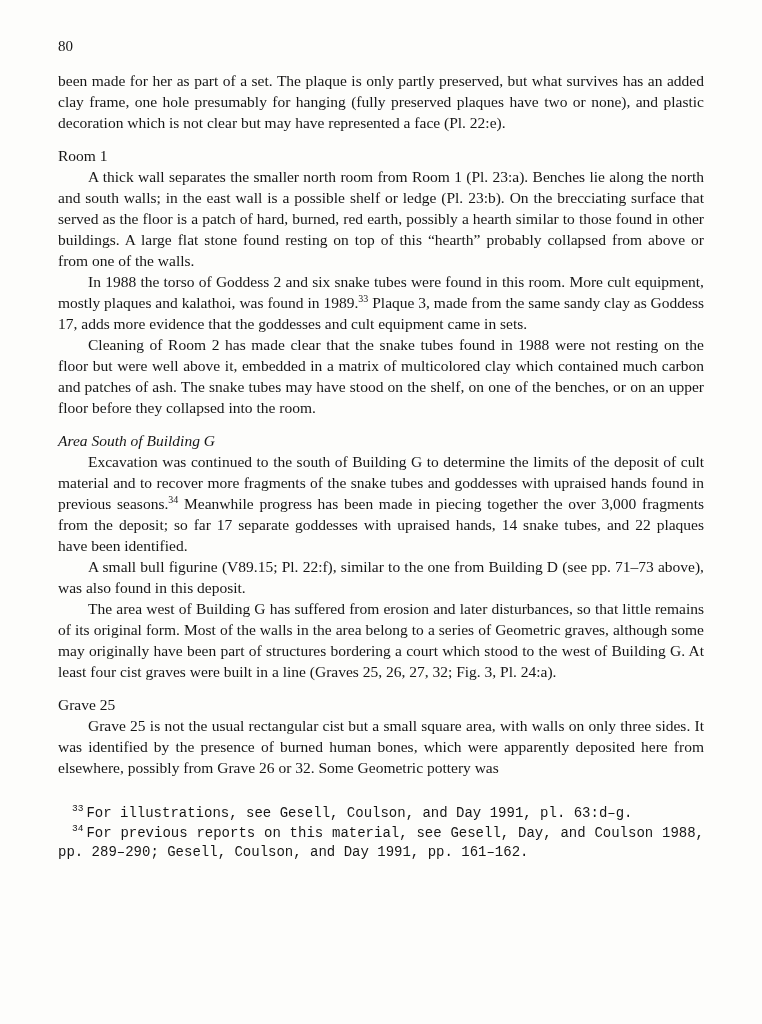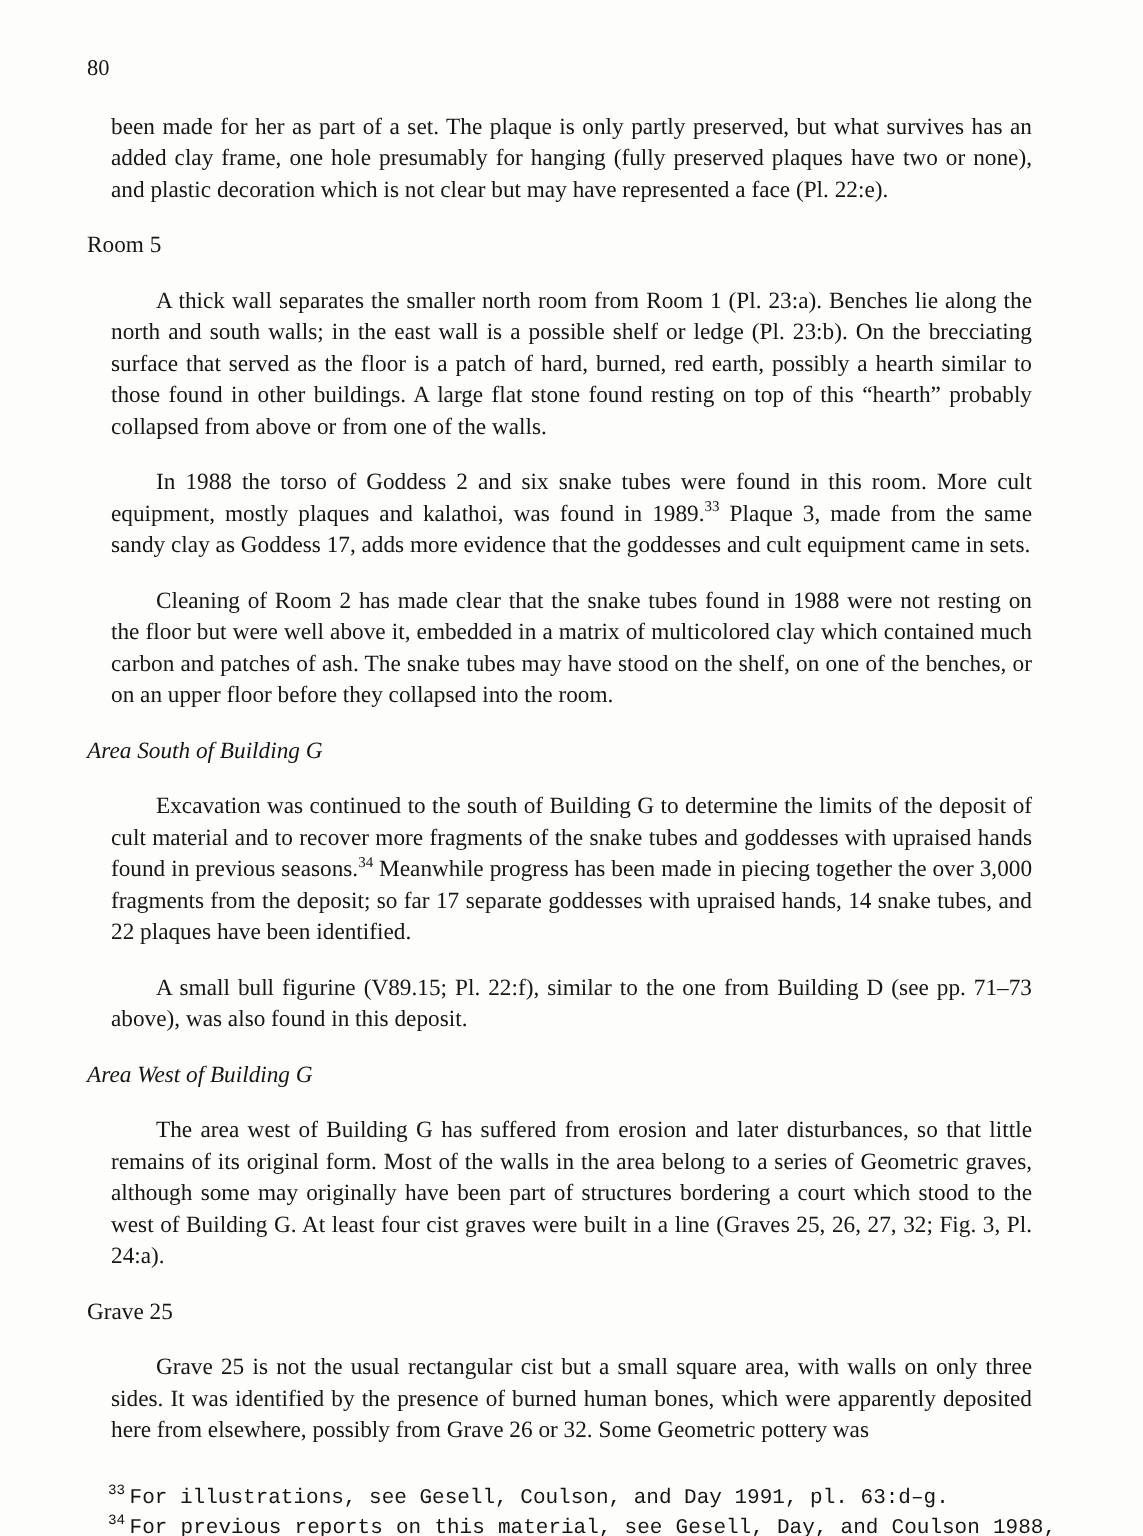--- a/index.html
+++ b/index.html
@@ -30,21 +30,21 @@
     font-size: 15px;
   }
   .runhead {
     display: block;
     text-align: center;
     font-size: 15px;
     letter-spacing: 0.3px;
     white-space: nowrap;
   }
   main p {
-    margin: 16px;
+    margin: 0;
     font-size: 15.5px;
     line-height: 21px;
     text-align: justify;
     text-indent: 30px;
     font-family: Liberation Serif, serif;
   }
   main p.noindent {
     text-indent: 0;
   }
   h2.section-heading {
@@ -86,35 +86,34 @@
 
   <header class="running-header">
     <span class="pagenum">80</span>
   </header>
 
   <main>
 
     <p class="noindent">been made for her as part of a set.  The plaque is only partly preserved, but what survives has an added clay frame, one hole presumably for hanging (fully preserved plaques have two or none), and plastic decoration which is not clear but may have represented a face (Pl. 22:e).</p>
 
 
-    <h2 class="section-heading">Room 5</h2>
+    <h2 class="section-heading">Room 1</h2>
 
     <p>A thick wall separates the smaller north room from Room 1 (Pl. 23:a).  Benches lie along the north and south walls; in the east wall is a possible shelf or ledge (Pl. 23:b).  On the brecciating surface that served as the floor is a patch of hard, burned, red earth, possibly a hearth similar to those found in other buildings.  A large flat stone found resting on top of this “hearth” probably collapsed from above or from one of the walls.</p>
 
     <p><span>In 1988 the torso of Goddess 2 and six snake tubes were found in this room.  More cult equipment, mostly plaques and kalathoi, was found in 1989.</span><sup class="fnref">33</sup> <span>Plaque 3, made from the same sandy clay as Goddess 17, adds more evidence that the goddesses and cult equipment came in sets.</span></p>
 
     <p>Cleaning of Room 2 has made clear that the snake tubes found in 1988 were not resting on the floor but were well above it, embedded in a matrix of multicolored clay which contained much carbon and patches of ash.  The snake tubes may have stood on the shelf, on one of the benches, or on an upper floor before they collapsed into the room.</p>
 
     <h2 class="section-heading italic">Area South of Building G</h2>
 
     <p><span>Excavation was continued to the south of Building G to determine the limits of the deposit of cult material and to recover more fragments of the snake tubes and goddesses with upraised hands found in previous seasons.</span><sup class="fnref">34</sup> <span>Meanwhile progress has been made in piecing together the over 3,000 fragments from the deposit; so far 17 separate goddesses with upraised hands, 14 snake tubes, and 22 plaques have been identified.</span></p>
 
     <p>A small bull figurine (V89.15; Pl. 22:f), similar to the one from Building D (see pp. 71–73 above), was also found in this deposit.</p>
 
-    <h2 class="section-heading italic">Area West of Building G</h2>
 
     <p>The area west of Building G has suffered from erosion and later disturbances, so that little remains of its original form.  Most of the walls in the area belong to a series of Geometric graves, although some may originally have been part of structures bordering a court which stood to the west of Building G. At least four cist graves were built in a line (Graves 25, 26, 27, 32; Fig. 3, Pl. 24:a).</p>
 
     <h2 class="section-heading">Grave 25</h2>
 
     <p>Grave 25 is not the usual rectangular cist but a small square area, with walls on only three sides.  It was identified by the presence of burned human bones, which were apparently deposited here from elsewhere, possibly from Grave 26 or 32.  Some Geometric pottery was</p>
 
   </main>
 
   <footer class="footnotes">

